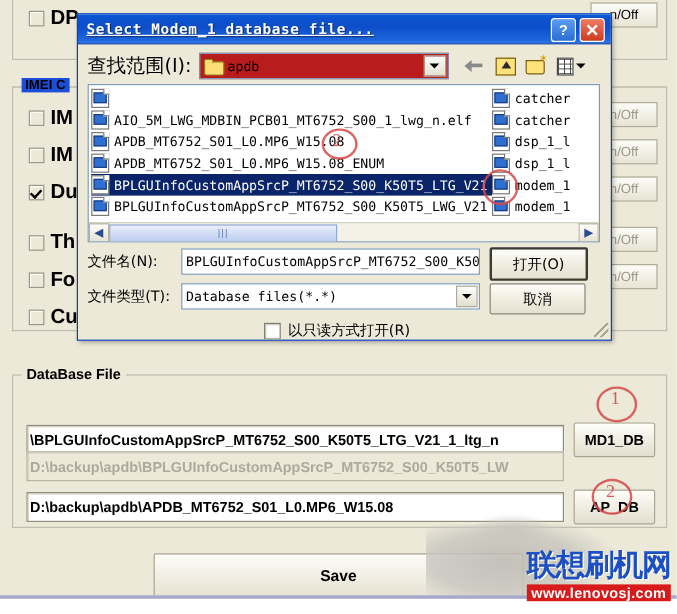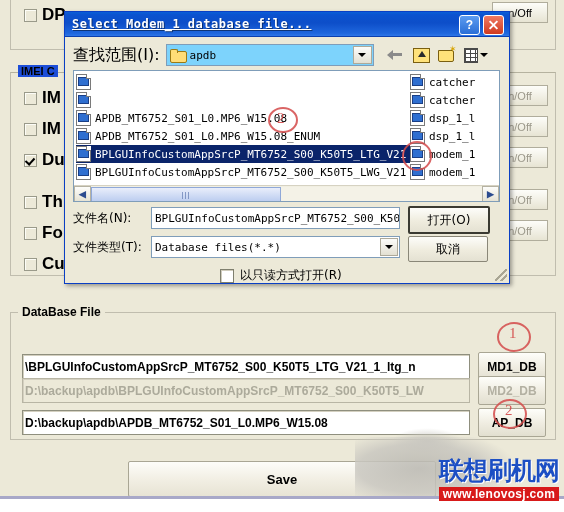--- a/index.html
+++ b/index.html
@@ -192,21 +192,21 @@
     position:absolute;left:8px;top:31px;right:8px;height:24px;
     display:flex;align-items:center;
   }
   #lookin-label{
     font-family:"DejaVu Sans",sans-serif;
     font-size:16px;color:#000;white-space:nowrap;margin-right:6px;
   }
   #lookin-combo{
     width:206px;height:20px;
     border:1px solid #7f9db9;
-    background:#7dd3fc;
+    background:#b91c1c;
     display:flex;align-items:center;
     position:relative;
   }
   .folder-icon{
     width:16px;height:13px;margin:0 4px 0 3px;flex:none;position:relative;
   }
   .folder-icon:before{
     content:"";position:absolute;left:0;top:2px;width:15px;height:10px;
     background:#ffdd77;border:1px solid #9b7a14;border-radius:0 2px 2px 2px;
   }
@@ -456,21 +456,20 @@
   <div id="db-group"></div>
   <div id="db-group-title">DataBase File</div>
 
   <div class="db-row" style="top:332px;left:22px;margin-top:20px;">
     <div class="db-input" style="width:442px;">\BPLGUInfoCustomAppSrcP_MT6752_S00_K50T5_LTG_V21_1_ltg_n</div>
     <div class="db-btn" style="margin-left:8px;">MD1_DB</div>
   </div>
 
   <div class="db-row" style="top:376px;left:22px;">
     <div class="db-input disabled" style="width:442px;">D:\backup\apdb\BPLGUInfoCustomAppSrcP_MT6752_S00_K50T5_LW</div>
-    <div class="db-btn disabled" style="margin-left:8px;">MD2_DB</div>
   </div>
 
   <div class="db-row" style="top:408px;left:22px;">
     <div class="db-input" style="width:442px;">D:\backup\apdb\APDB_MT6752_S01_L0.MP6_W15.08</div>
     <div class="db-btn" style="margin-left:8px;">AP_DB</div>
   </div>
 
   <div id="save-btn">Save</div>
 
   <div id="wm-blob2"></div>
@@ -514,20 +513,21 @@
     </div>
   </div>
 
   <div id="filelist">
     <div id="filelist-inner">
       <div class="file-item col1">
         <span class="file-ico"></span>
       </div>
       <div class="file-item col1">
         <span class="file-ico"></span>
+        <span class="file-name">AIO_5M_LWG_MDBIN_PCB01_MT6752_S00_1_lwg_n.elf</span>
       </div>
       <div class="file-item col1">
         <span class="file-ico"></span>
         <span class="file-name">APDB_MT6752_S01_L0.MP6_W15.08</span>
       </div>
       <div class="file-item col1">
         <span class="file-ico"></span>
         <span class="file-name">APDB_MT6752_S01_L0.MP6_W15.08_ENUM</span>
       </div>
       <div class="file-item col1 selected">

